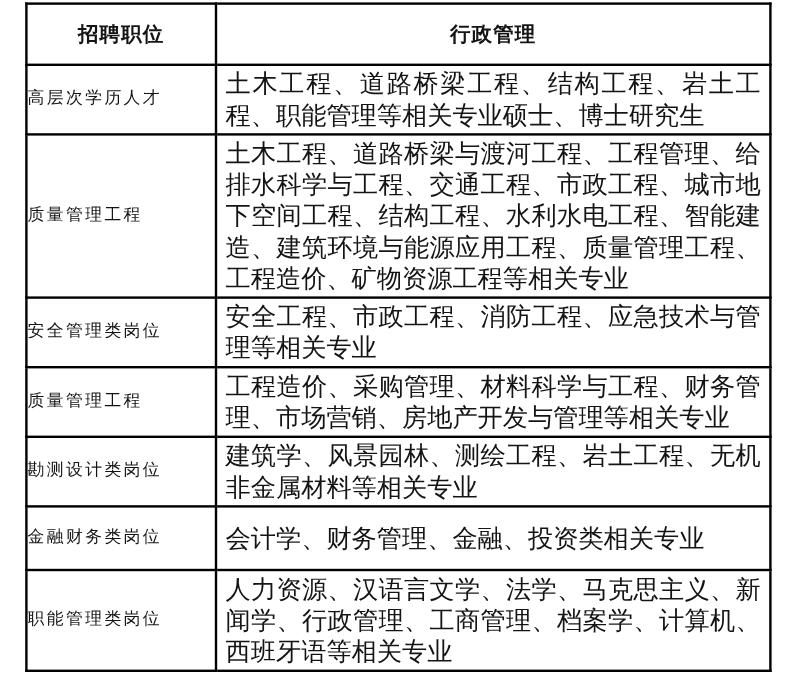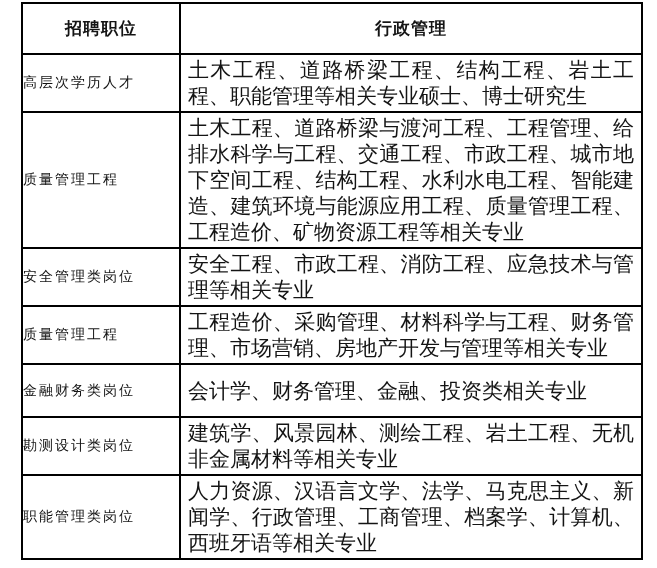--- a/index.html
+++ b/index.html
@@ -94,26 +94,26 @@
         </tr>
         <tr>
           <td class="pos-cell">安全管理类岗位</td>
           <td class="req-cell">安全工程、市政工程、消防工程、应急技术与管理等相关专业</td>
         </tr>
         <tr>
           <td class="pos-cell">质量管理工程</td>
           <td class="req-cell">工程造价、采购管理、材料科学与工程、财务管理、市场营销、房地产开发与管理等相关专业</td>
         </tr>
         <tr>
+          <td class="pos-cell">勘测设计类岗位</td>
+          <td class="req-cell">建筑学、风景园林、测绘工程、岩土工程、无机非金属材料等相关专业</td>
+        </tr>
+        <tr>
           <td class="pos-cell">金融财务类岗位</td>
           <td class="req-cell">会计学、财务管理、金融、投资类相关专业</td>
-        </tr>
-        <tr>
-          <td class="pos-cell">勘测设计类岗位</td>
-          <td class="req-cell">建筑学、风景园林、测绘工程、岩土工程、无机非金属材料等相关专业</td>
         </tr>
         <tr>
           <td class="pos-cell">职能管理类岗位</td>
           <td class="req-cell">人力资源、汉语言文学、法学、马克思主义、新闻学、行政管理、工商管理、档案学、计算机、西班牙语等相关专业</td>
         </tr>
       </tbody>
   </table>
 </div>
 
 </body></html>

